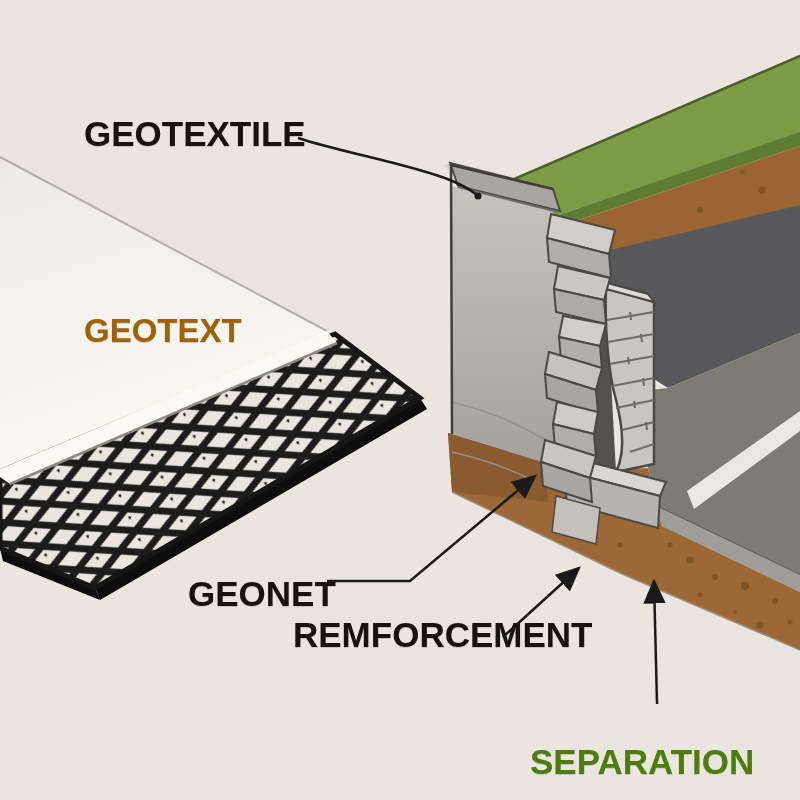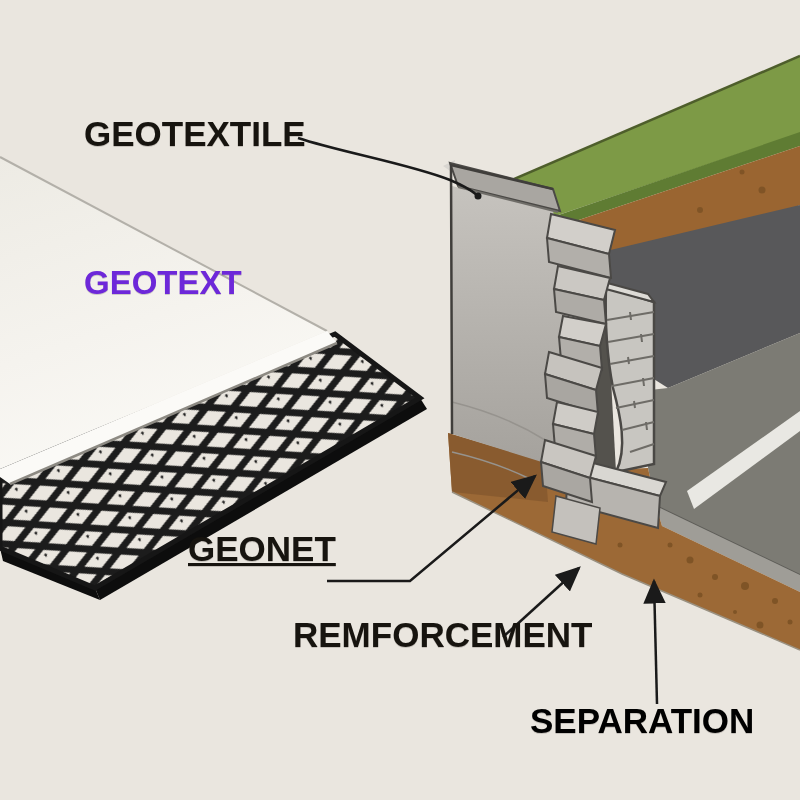--- a/index.html
+++ b/index.html
@@ -9,21 +9,21 @@
     background:#eae6df;
   }
   #scene{position:absolute;left:0;top:0;width:800px;height:800px;}
   .lbl{
     position:absolute;font-weight:700;font-size:35px;line-height:1;
     letter-spacing:0px;color:#17140f;white-space:nowrap;
     text-shadow:0 1px 0 rgba(90,85,78,.25);
   }
   #lbl-geotextile{left:84px;top:116px;}
   #lbl-geotext{left:84px;top:266px;font-size:33px;color:#232019;}
-  #lbl-geonet{left:188px;top:531px;text-decoration:underline;}
+  #lbl-geonet{left:188px;top:576px;}
   #lbl-reinforcement{left:293px;top:617px;}
   #lbl-separation{left:530px;top:703px;}
 </style>
 </head>
 <body style="background: rgb(234, 230, 223);">
 
 <svg id="scene" viewBox="0 0 800 800">
   <defs>
     <linearGradient id="sheetGrad" x1="0" y1="0" x2="0.35" y2="1">
       <stop offset="0" stop-color="#edebe4"></stop>
@@ -152,16 +152,16 @@
   <g fill="none" stroke="#1a1a1a" stroke-width="2.5">
     <path d="M298,138 C340,152 410,164 450,180 C462,185 471,190 477,195" stroke="#1a1a1a"></path>
     <circle cx="478" cy="196" r="3.5" fill="#1a1a1a" stroke="none"></circle>
     <path d="M327,581 L410,581 L535,476" marker-end="url(#arrowHead)"></path>
     <path d="M503,637 L579,568" marker-end="url(#arrowHead)"></path>
     <path d="M657,704 L654,581" marker-end="url(#arrowHead)"></path>
   </g>
 </svg>
 
 <div class="lbl" id="lbl-geotextile" style="color: rgb(23, 20, 15);">GEOTEXTILE</div>
-<div class="lbl" id="lbl-geotext" style="color: #6d28d9;">GEOTEXT</div>
+<div class="lbl" id="lbl-geotext" style="color: #a16207; margin-top: 48px;">GEOTEXT</div>
 <div class="lbl" id="lbl-geonet" style="color: rgb(23, 20, 15);">GEONET</div>
 <div class="lbl" id="lbl-reinforcement" style="color: rgb(23, 20, 15);">REMFORCEMENT</div>
-<div class="lbl" id="lbl-separation" style="color: #000000;">SEPARATION</div>
+<div class="lbl" id="lbl-separation" style="color: #4d7c0f; margin-top: 41px;">SEPARATION</div>
 
 </body></html>

